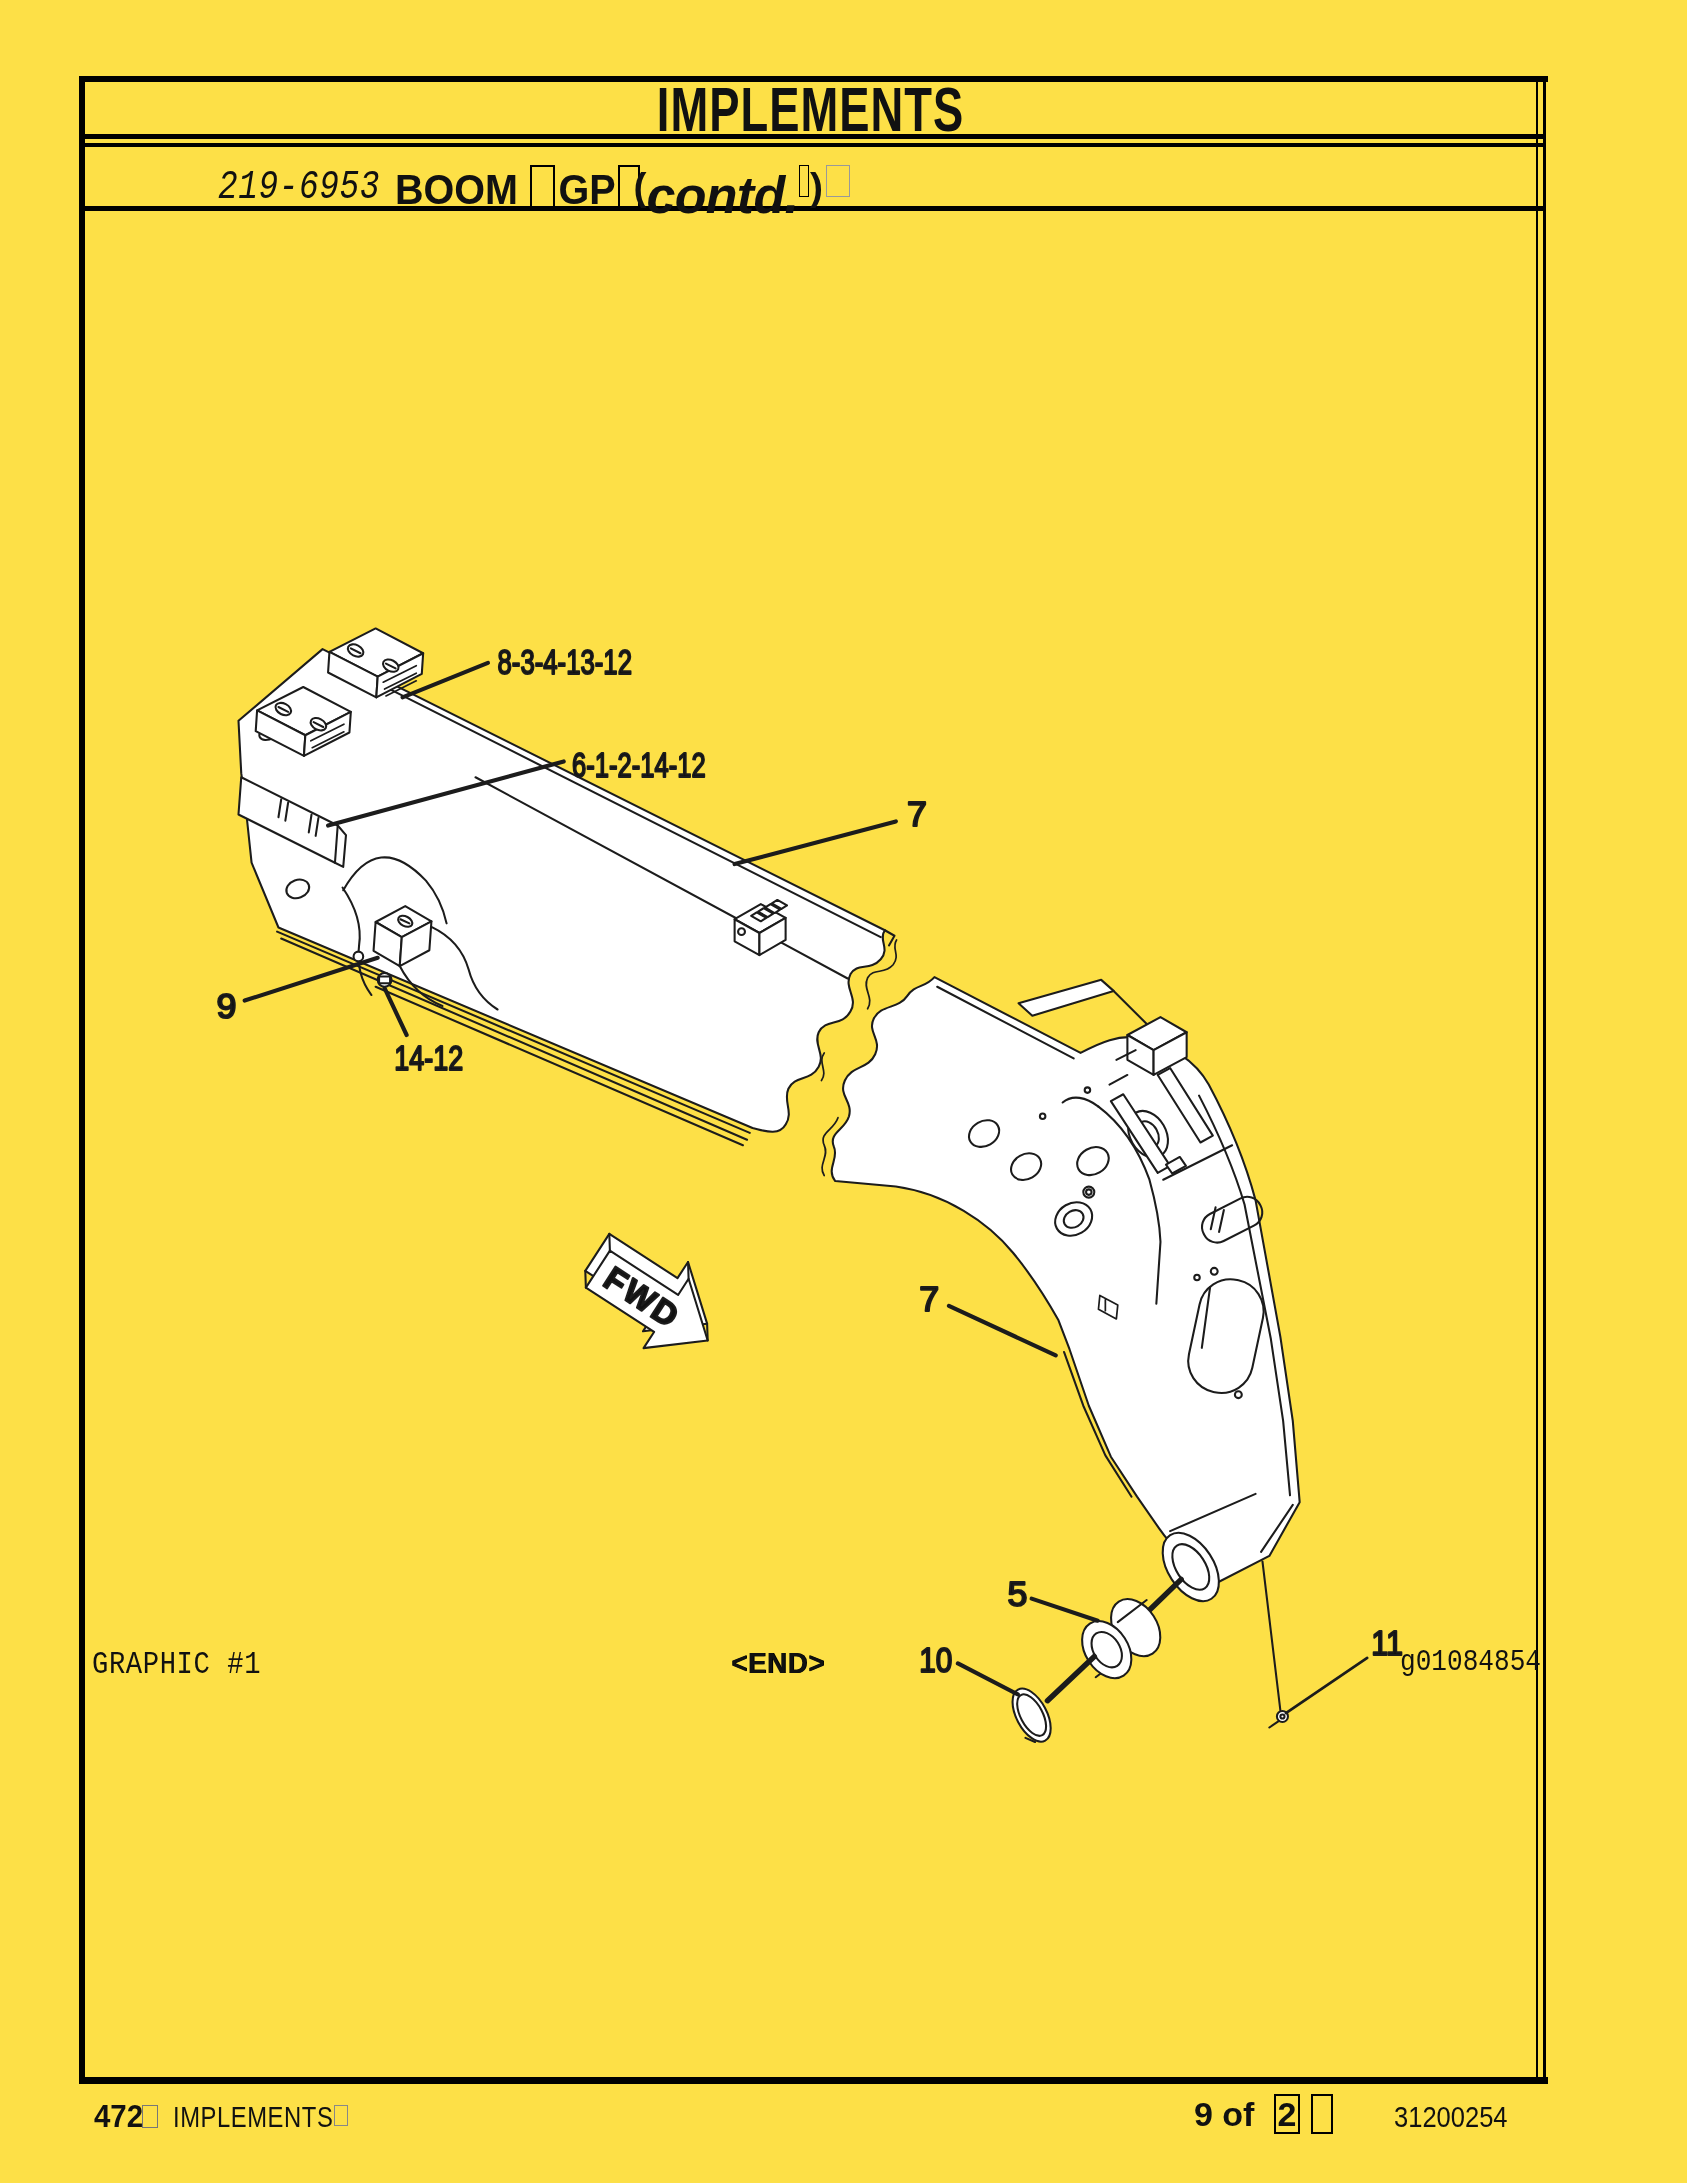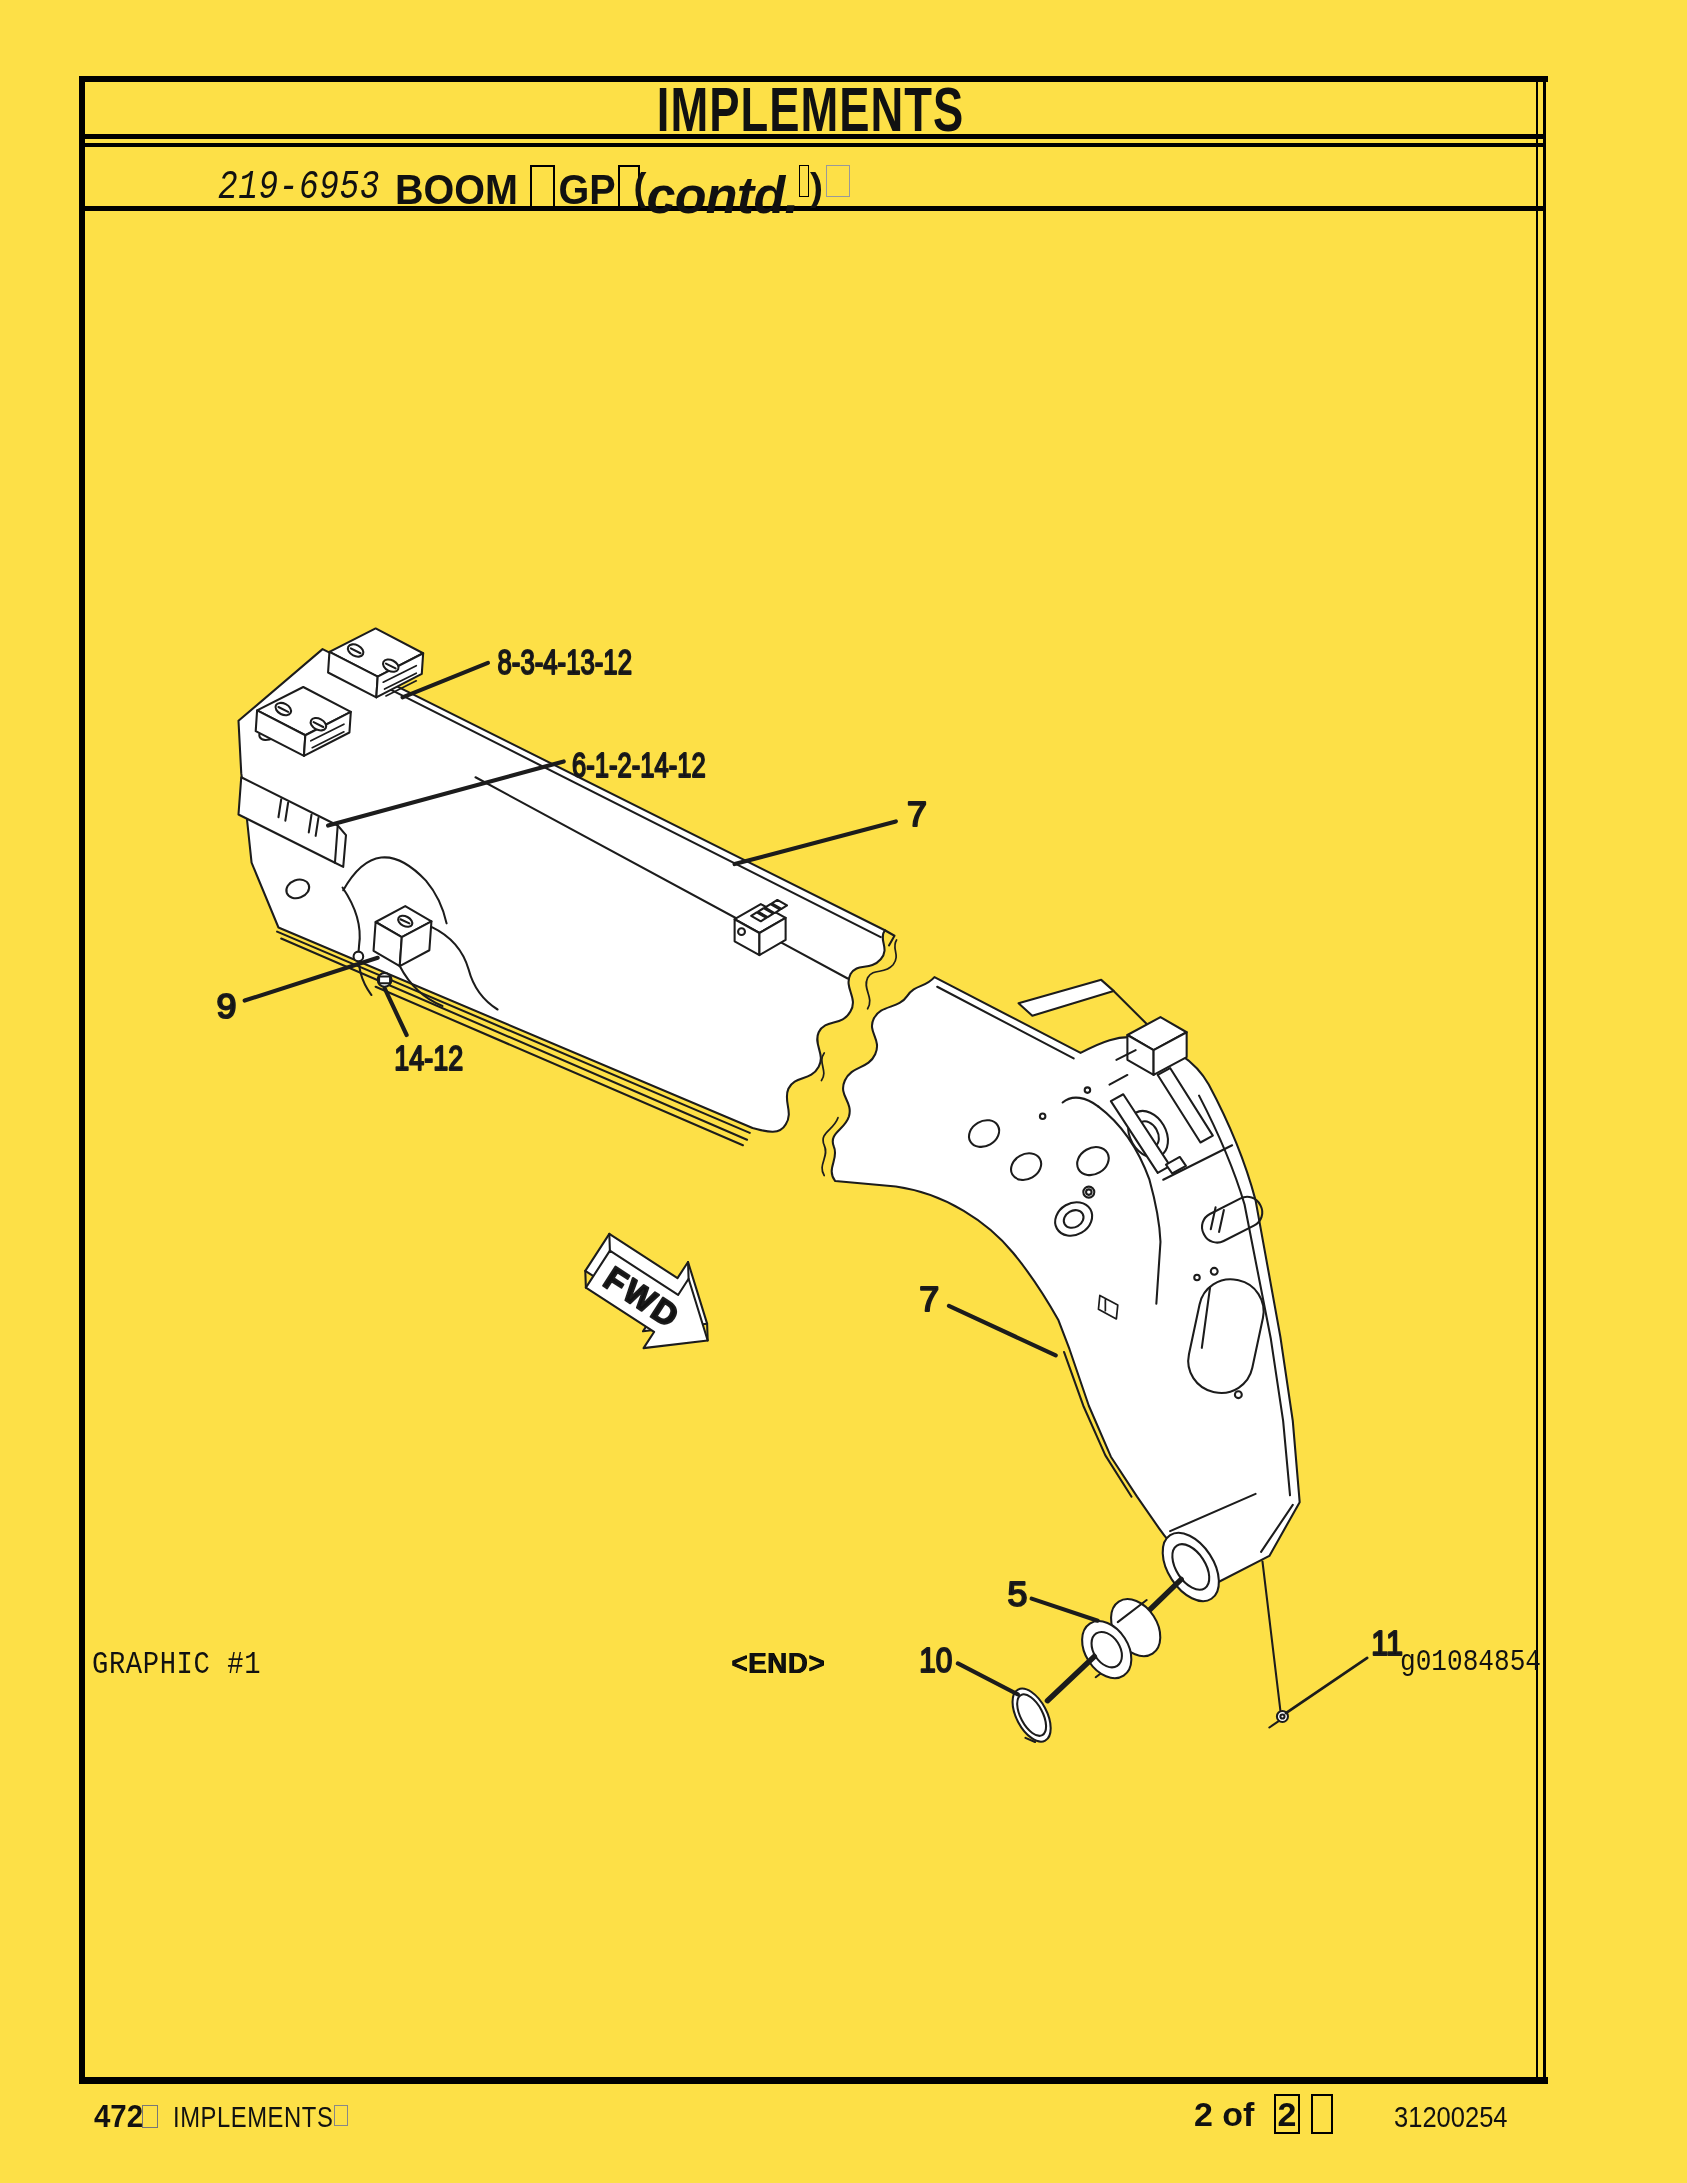--- a/index.html
+++ b/index.html
@@ -270,20 +270,20 @@
     <span class="graphic-caption">GRAPHIC #1</span>
     <span class="end-marker">&lt;END&gt;</span>
     <span class="graphic-id">g01084854</span>
   </div>
 
   <div class="footer">
     <span class="f-page">472</span>
     <span class="tofu f-tofu1"></span>
     <span class="f-section">IMPLEMENTS</span>
     <span class="tofu f-tofu2"></span>
-    <span class="f-sheet">2 of</span>
+    <span class="f-sheet">9 of</span>
     <span class="f-sheet-total">2</span>
     <span class="tofu f-tofu3"></span>
     <span class="f-doc">31200254</span>
   </div>
 
 </div>
 
 
 </body></html>

